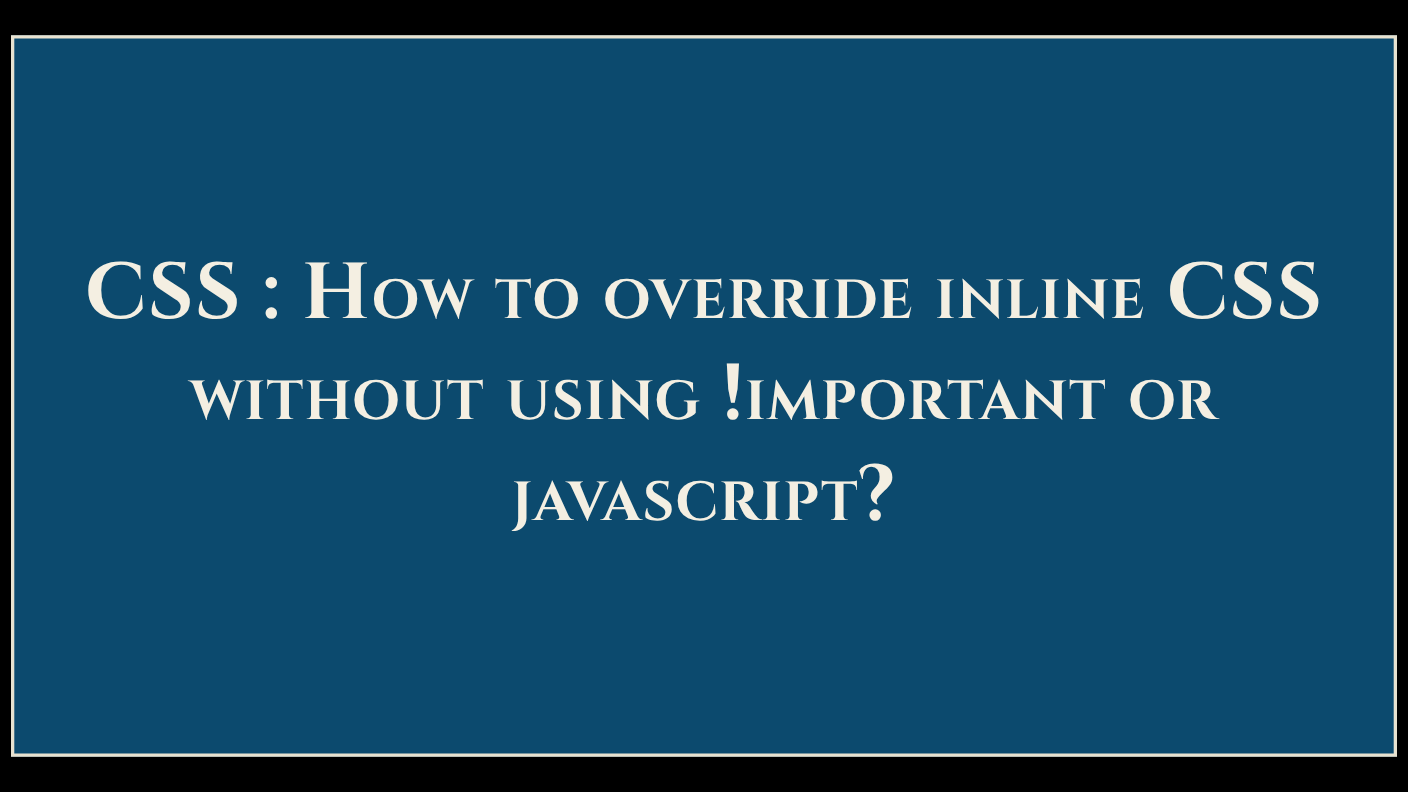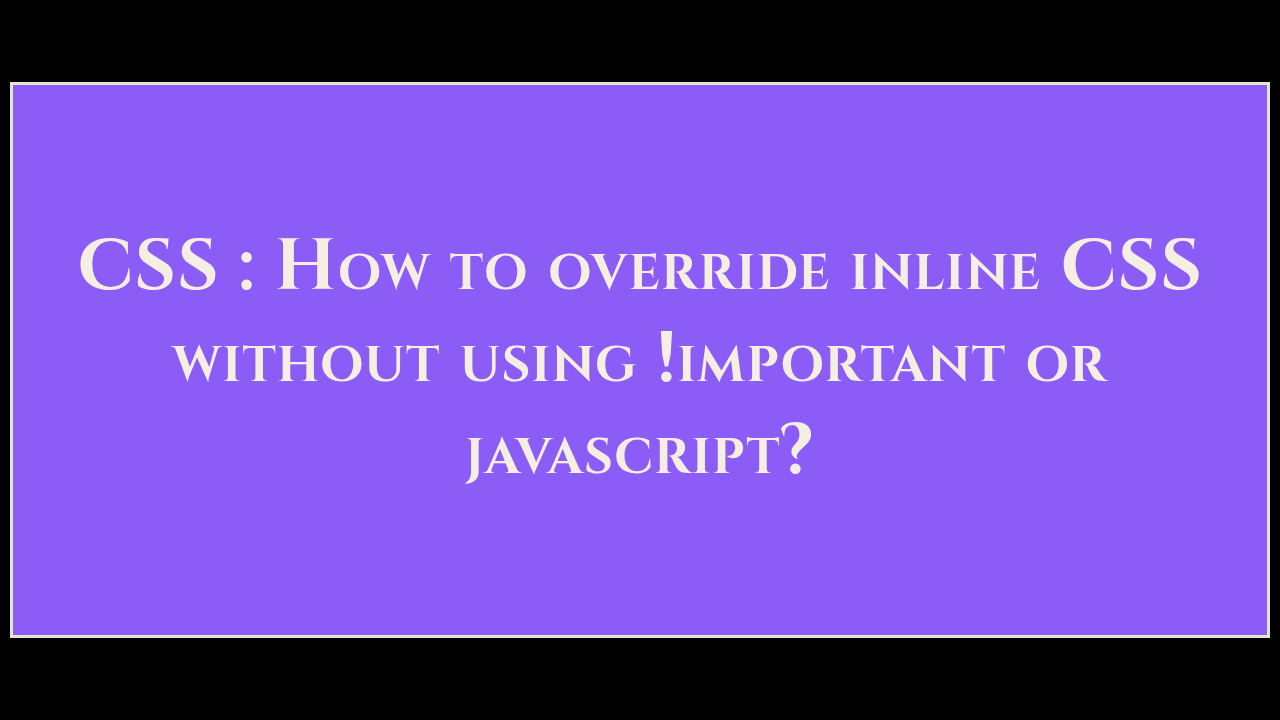--- a/index.html
+++ b/index.html
@@ -13,22 +13,22 @@
       overflow: hidden;
     }
     body {
       background: #000;
       display: flex;
       align-items: center;
       justify-content: center;
     }
     .frame {
       width: 1260px;
-      height: 556px;
-      background: #8b5cf6;
+      height: 656px;
+      background: #0c4a6e;
       border: 3px solid #e8e2d0;
       display: flex;
       align-items: center;
       justify-content: center;
       padding: 60px;
     }
     .title {
       color: #f4efe2;
       font-family: "Trajan Pro", "Cinzel", "Times New Roman", Georgia, serif;
       font-weight: 700;

